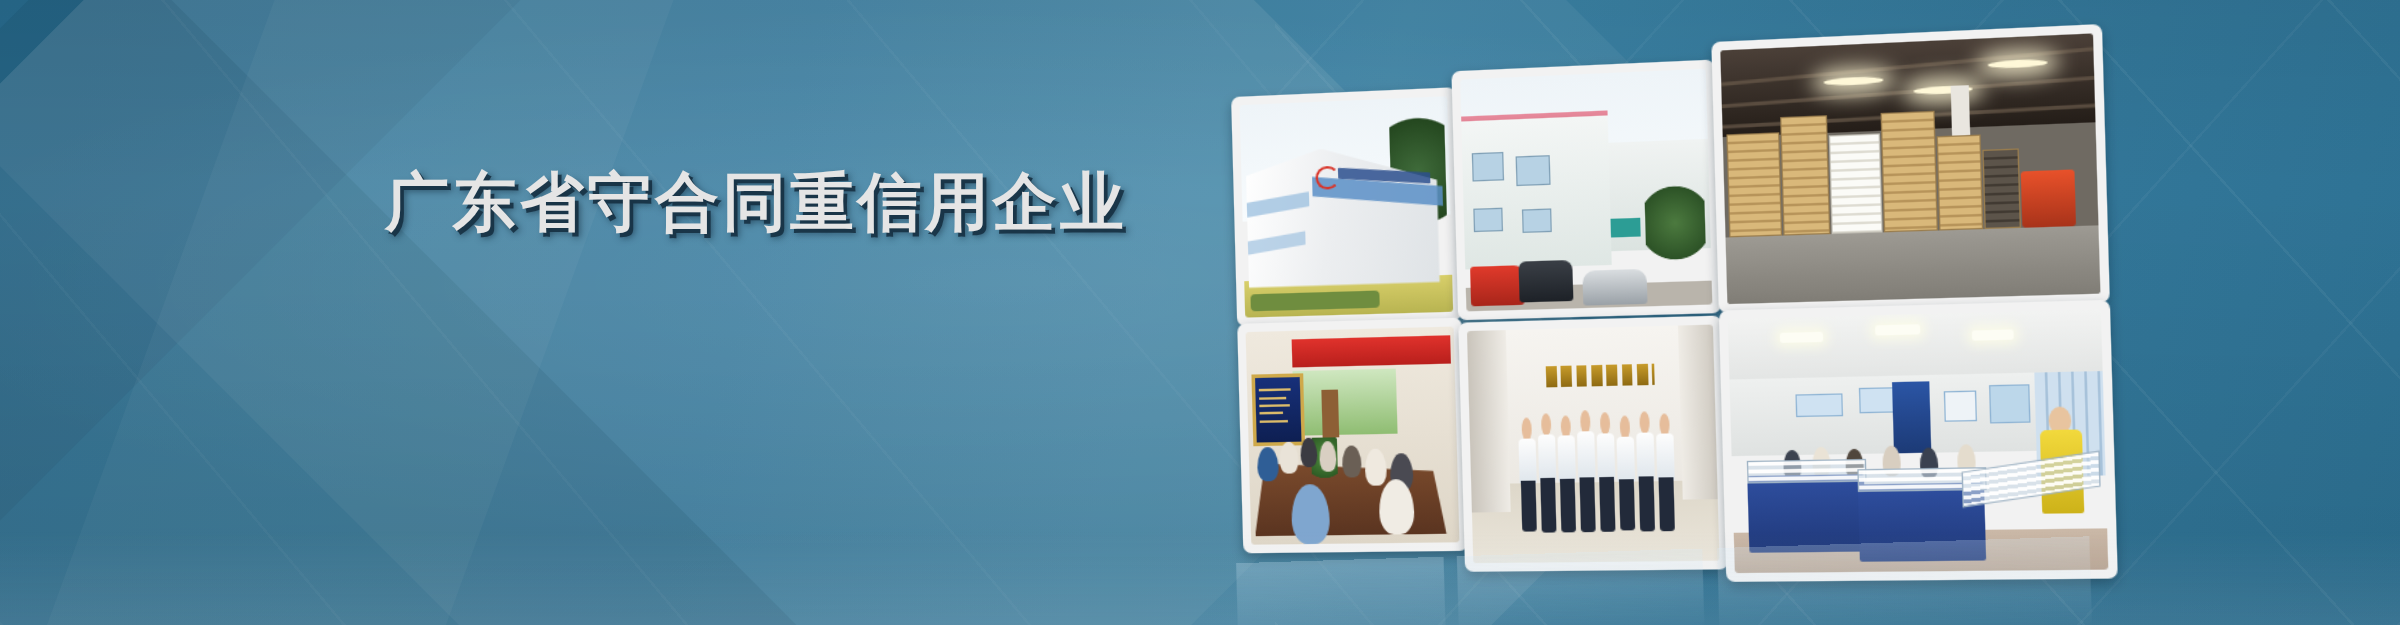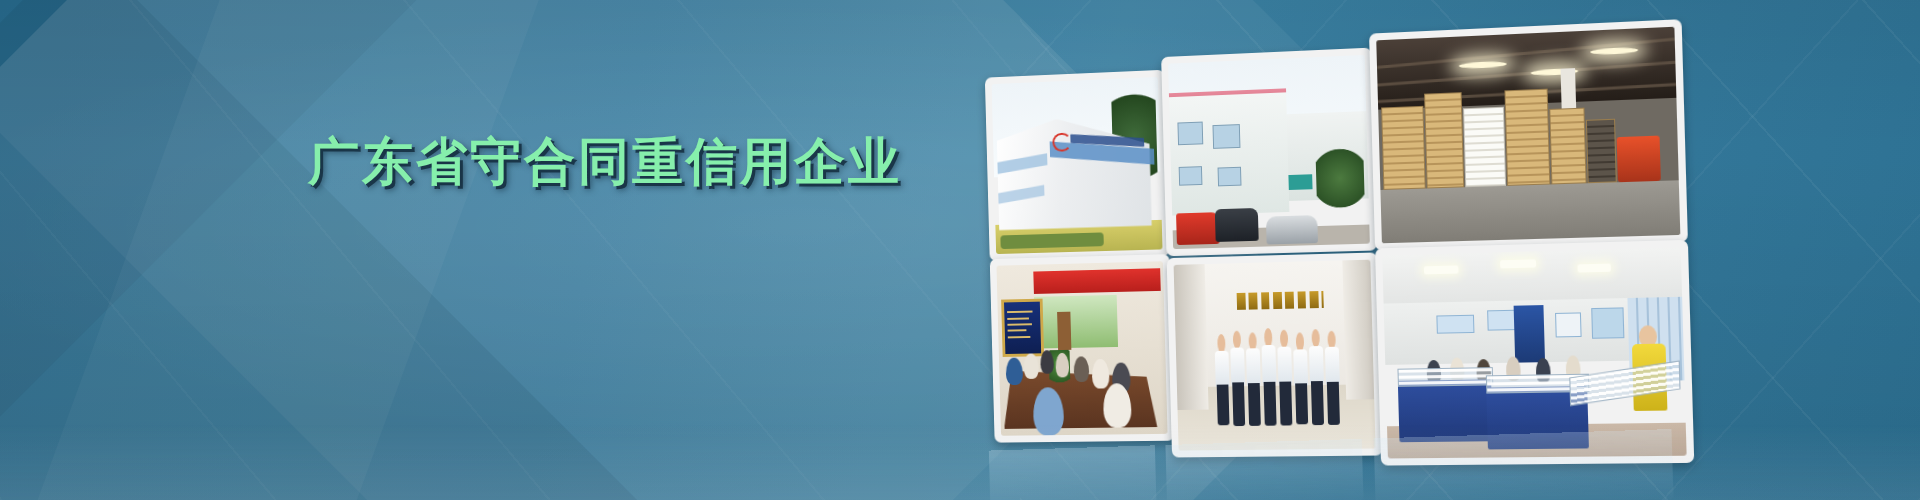--- a/index.html
+++ b/index.html
@@ -97,21 +97,21 @@
                linear-gradient(to bottom,rgba(0,0,0,0.05),rgba(0,0,0,0) 30%,rgba(0,0,0,0.08));
   }
 
   
   .headline{
     position:absolute;
     left:308px;top:128px;
     font-size:51px;
     font-weight:700;
     letter-spacing:3px;
-    color:#86efac;
+    color:#e5e5e5;
     white-space:nowrap;
     text-shadow:
       3px 3px 0 rgba(20,45,62,0.85),
       4px 4px 6px rgba(10,30,45,0.55);
     font-family:"DejaVu Sans","Liberation Sans",sans-serif;
   }
 
   
   .collage{
     position:absolute;

